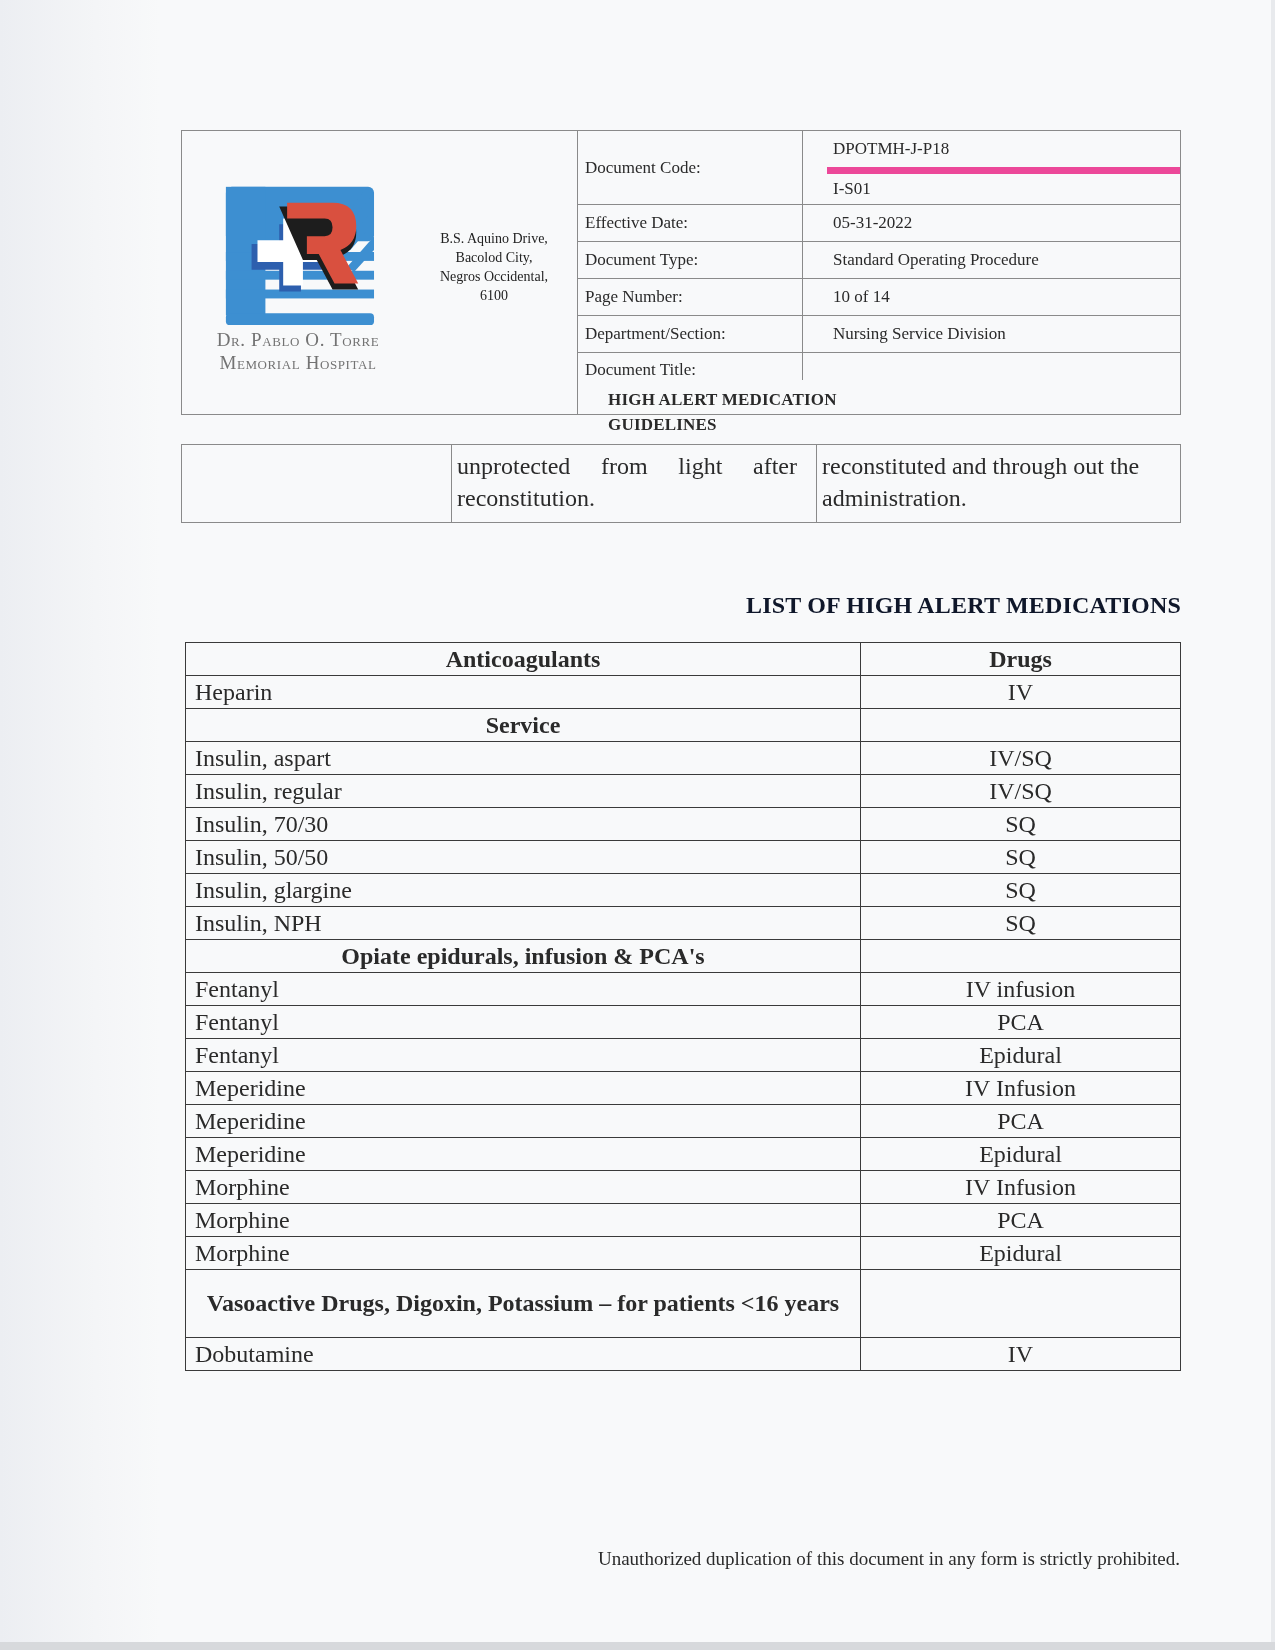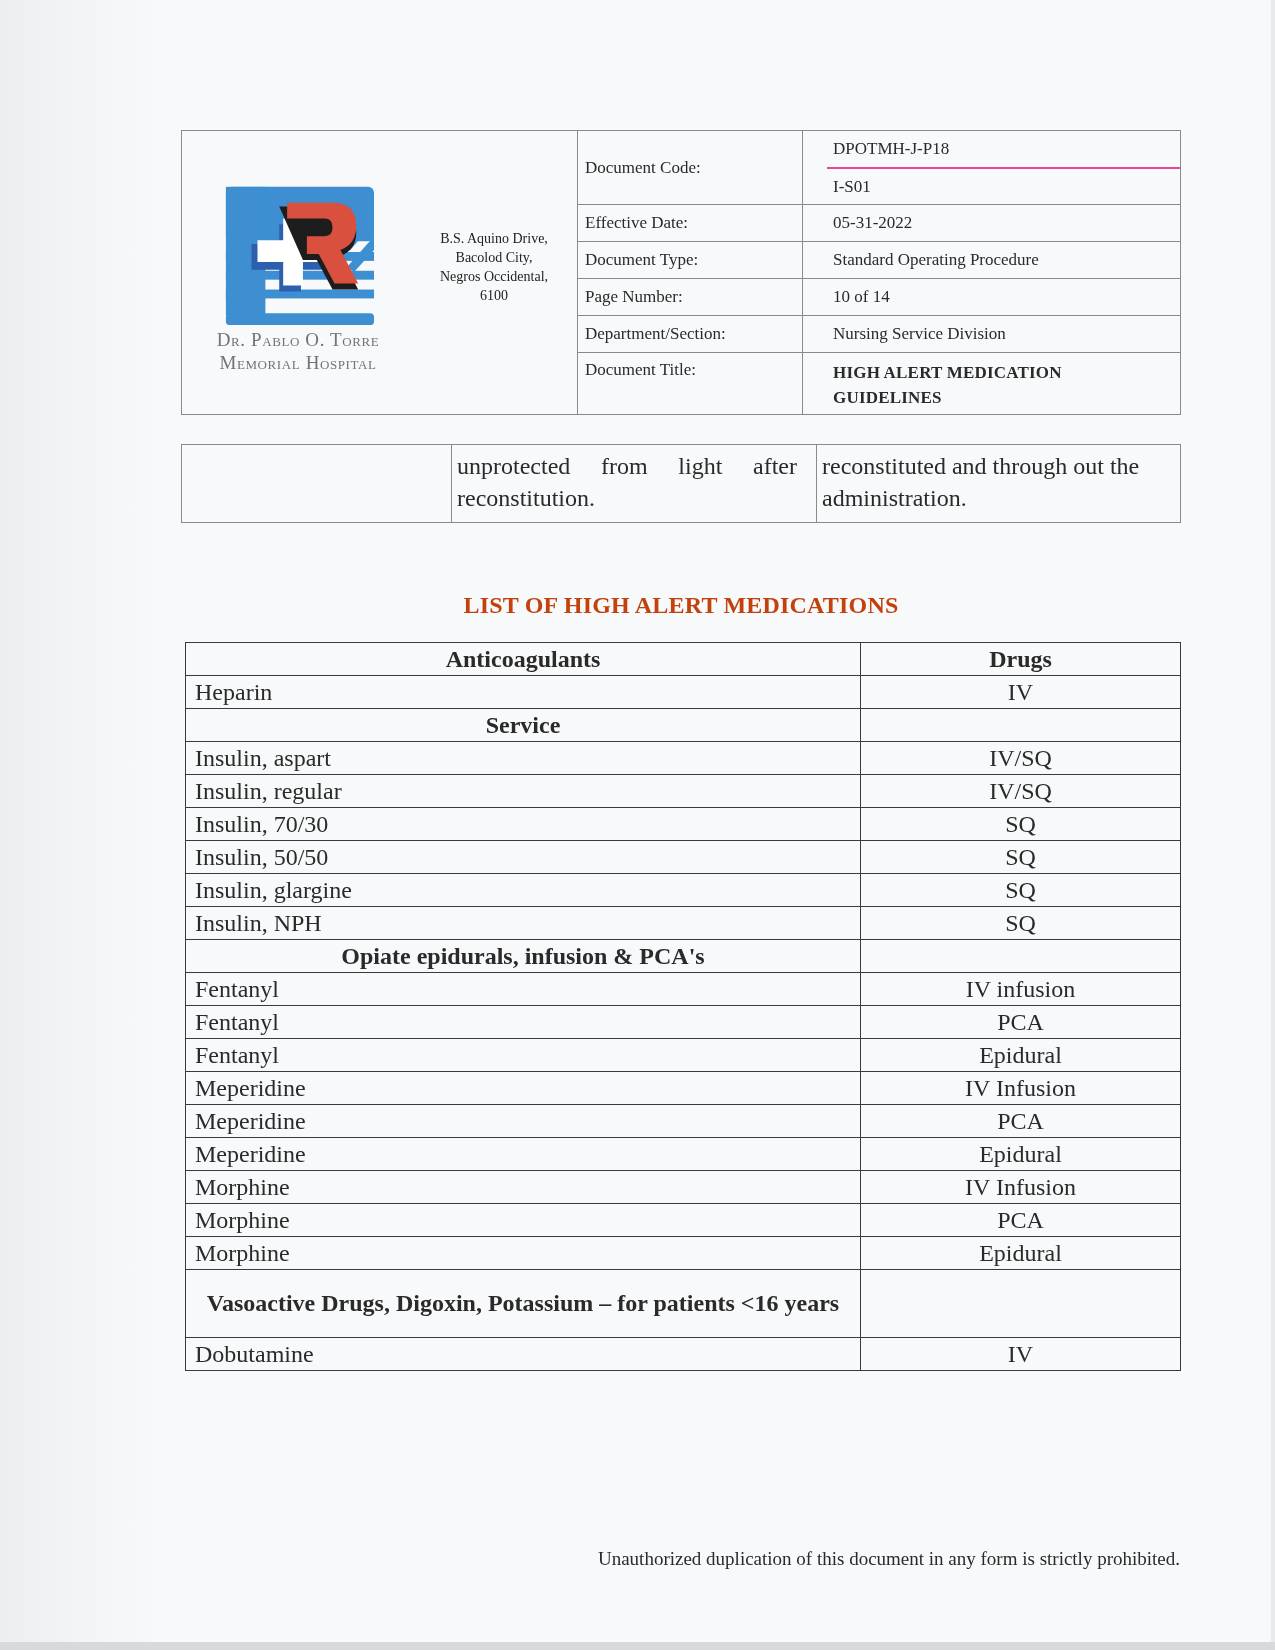--- a/index.html
+++ b/index.html
@@ -111,25 +111,25 @@
     .meta-value {
       padding-left: 6px;
       font-size: 17px;
       display: flex;
       align-items: center;
       height: 37px;
       box-sizing: border-box;
       color: #2a2a2a;
       margin-left: 24px;
     }
-    .meta-value + .meta-value { border-top: 2px solid #ec4899; }
+    .meta-value + .meta-value { border-top: 7px solid #ec4899; }
     .meta-row.single { height: 37px; }
     .meta-row.code { height: 74px; }
     .meta-row.code .meta-label { align-items: center; }
-    .meta-row.title-row { height: 62px; }
+    .meta-row.title-row { height: 62px; flex-direction: column; }
     .meta-row.title-row .meta-label { align-items: flex-start; padding-top: 7px; }
     .meta-row.title-row .meta-value {
       height: auto;
       align-items: flex-start;
       padding-top: 7px;
       font-weight: bold;
       font-size: 17px;
       line-height: 25px;
       letter-spacing: 0.2px;
     }
@@ -155,24 +155,24 @@
     .cont-cell.c1 { width: 270px; border-right: 1px solid #8a8a8a; }
     .cont-cell.c2 { width: 365px; border-right: 1px solid #8a8a8a; text-align: justify; text-align-last: left; }
     .cont-cell.c3 { flex: 1; }
 
     
     .list-title {
       position: absolute;
       left: 181px;
       top: 592px;
       width: 1000px;
-      text-align: center;
+      text-align: right;
       font-weight: bold;
       font-size: 24px;
-      color: #c2410c;
+      color: #0f172a;
       letter-spacing: 0.2px;
     }
 
     
     .med-table {
       position: absolute;
       left: 185px;
       top: 642px;
       width: 996px;
       border-collapse: collapse;

